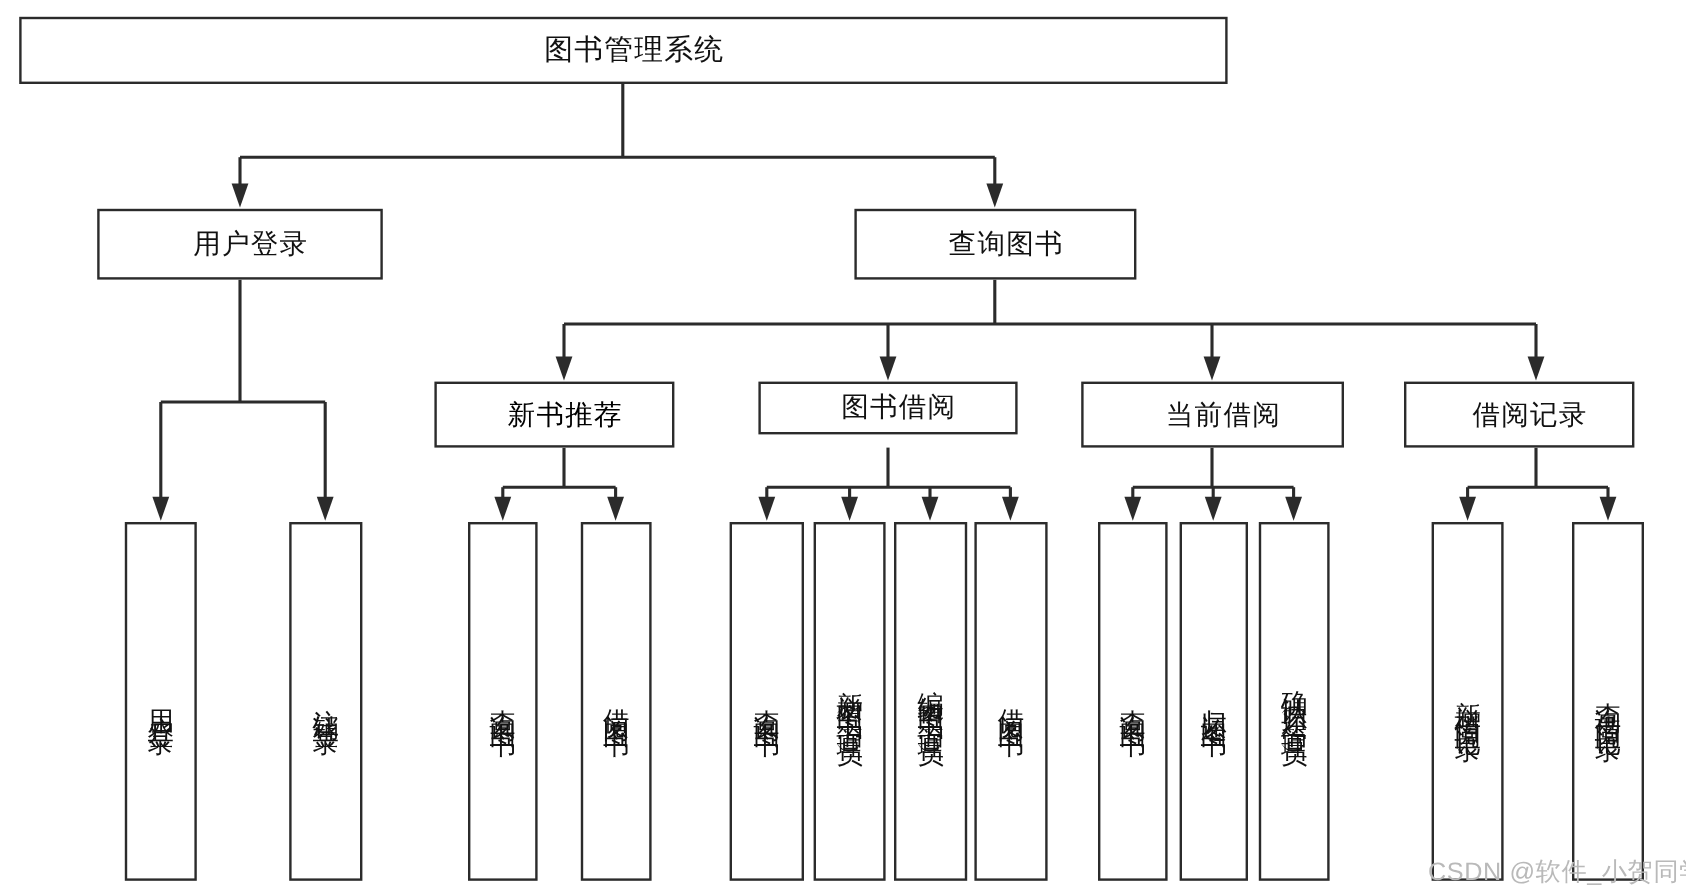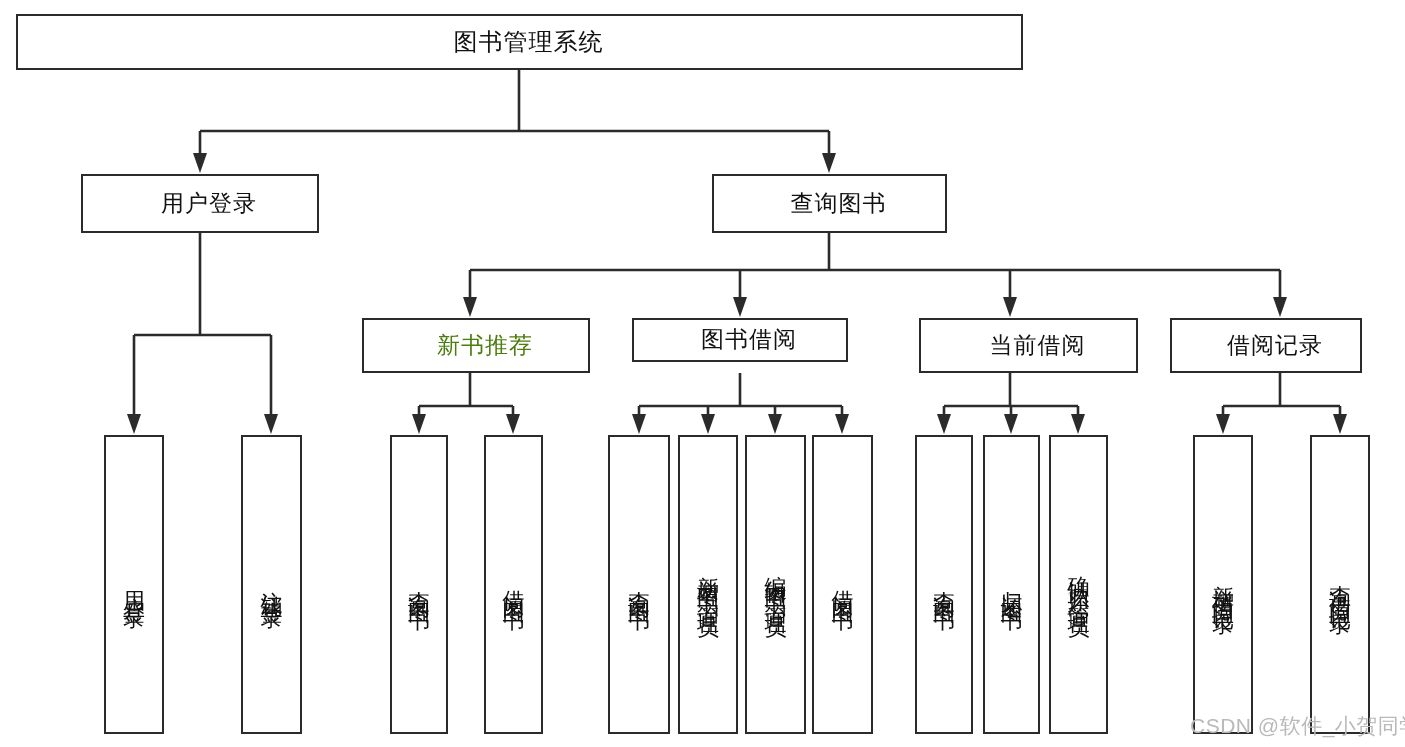--- a/index.html
+++ b/index.html
@@ -128,27 +128,27 @@
   <div id="nodes-layer">
       <div class="node h h-root" style="left: 16px; top: 14px; width: 1007px; height: 56px; border-color: rgb(43, 43, 43); color: rgb(17, 17, 17);">
         <span class="label">图书管理系统</span>
       </div>
       <div class="node h" style="left: 81px; top: 174px; width: 238px; height: 59px; border-color: rgb(43, 43, 43); color: rgb(17, 17, 17);">
         <span class="label">用户登录</span>
       </div>
       <div class="node h" style="left: 712px; top: 174px; width: 235px; height: 59px; border-color: rgb(43, 43, 43); color: rgb(17, 17, 17);">
         <span class="label">查询图书</span>
       </div>
-      <div class="node h" style="left: 362px; top: 318px; width: 228px; height: 55px; border-color: rgb(43, 43, 43); color: #4d7c0f;">
+      <div class="node h" style="left: 362px; top: 318px; width: 200px; height: 55px; border-color: rgb(43, 43, 43); color: #000000;">
         <span class="label">新书推荐</span>
       </div>
       <div class="node h" style="left: 632px; top: 318px; width: 216px; height: 44px; border-color: rgb(43, 43, 43); color: rgb(17, 17, 17);">
         <span class="label">图书借阅</span>
       </div>
-      <div class="node h" style="left: 901px; top: 318px; width: 219px; height: 55px; border-color: rgb(43, 43, 43); color: rgb(17, 17, 17); margin-left: 18px;">
+      <div class="node h" style="left: 901px; top: 318px; width: 219px; height: 55px; border-color: rgb(43, 43, 43); color: rgb(17, 17, 17);">
         <span class="label">当前借阅</span>
       </div>
       <div class="node h" style="left: 1170px; top: 318px; width: 192px; height: 55px; border-color: rgb(43, 43, 43); color: rgb(17, 17, 17);">
         <span class="label">借阅记录</span>
       </div>
       <div class="node v" style="left: 104px; top: 435px; width: 60px; height: 299px; border-color: rgb(43, 43, 43); color: rgb(17, 17, 17);">
         <span class="label">用户登录</span>
       </div>
       <div class="node v" style="left: 241px; top: 435px; width: 61px; height: 299px; border-color: rgb(43, 43, 43); color: rgb(17, 17, 17);">
         <span class="label">注销登录</span>

